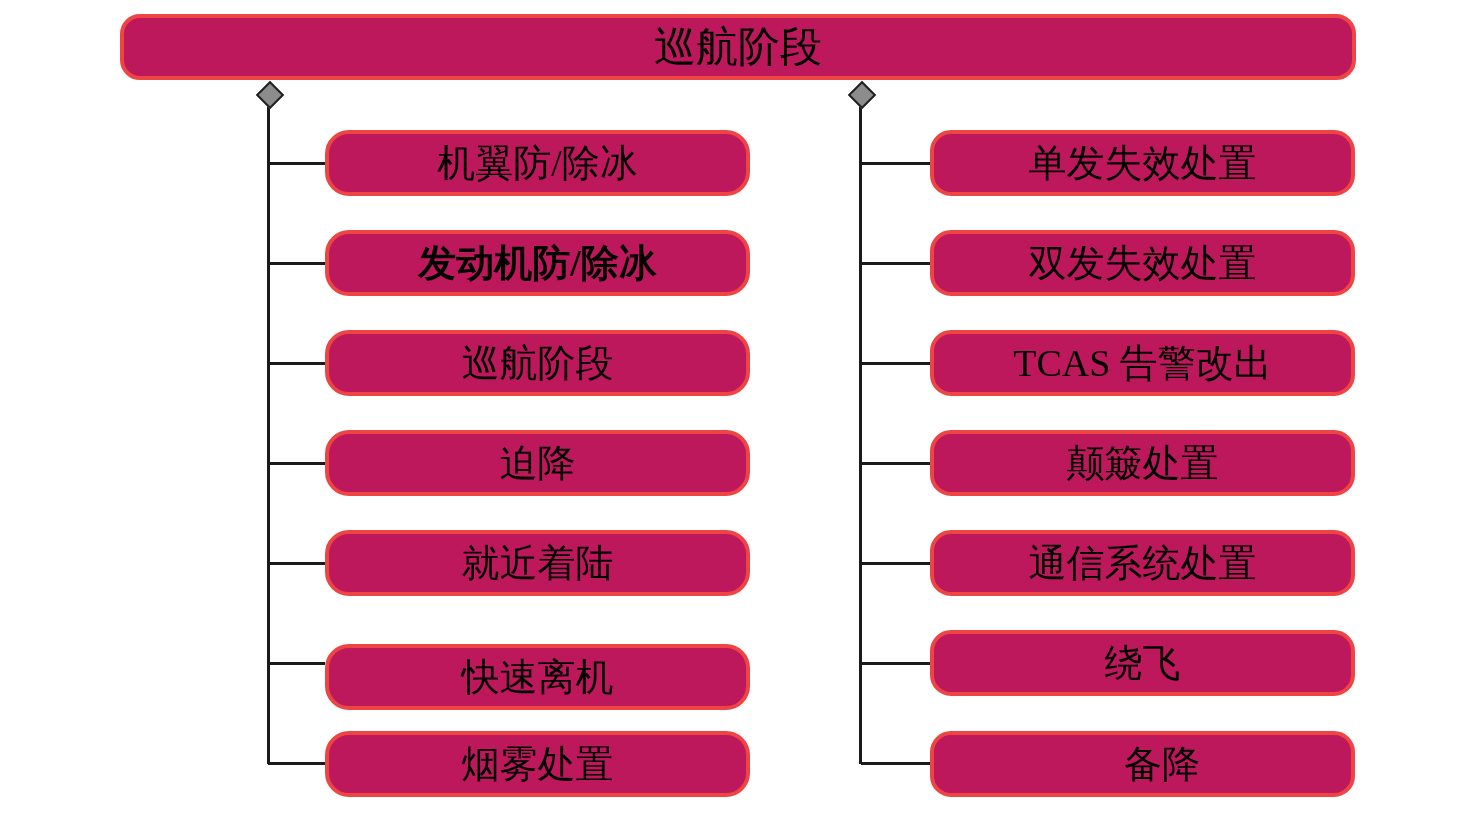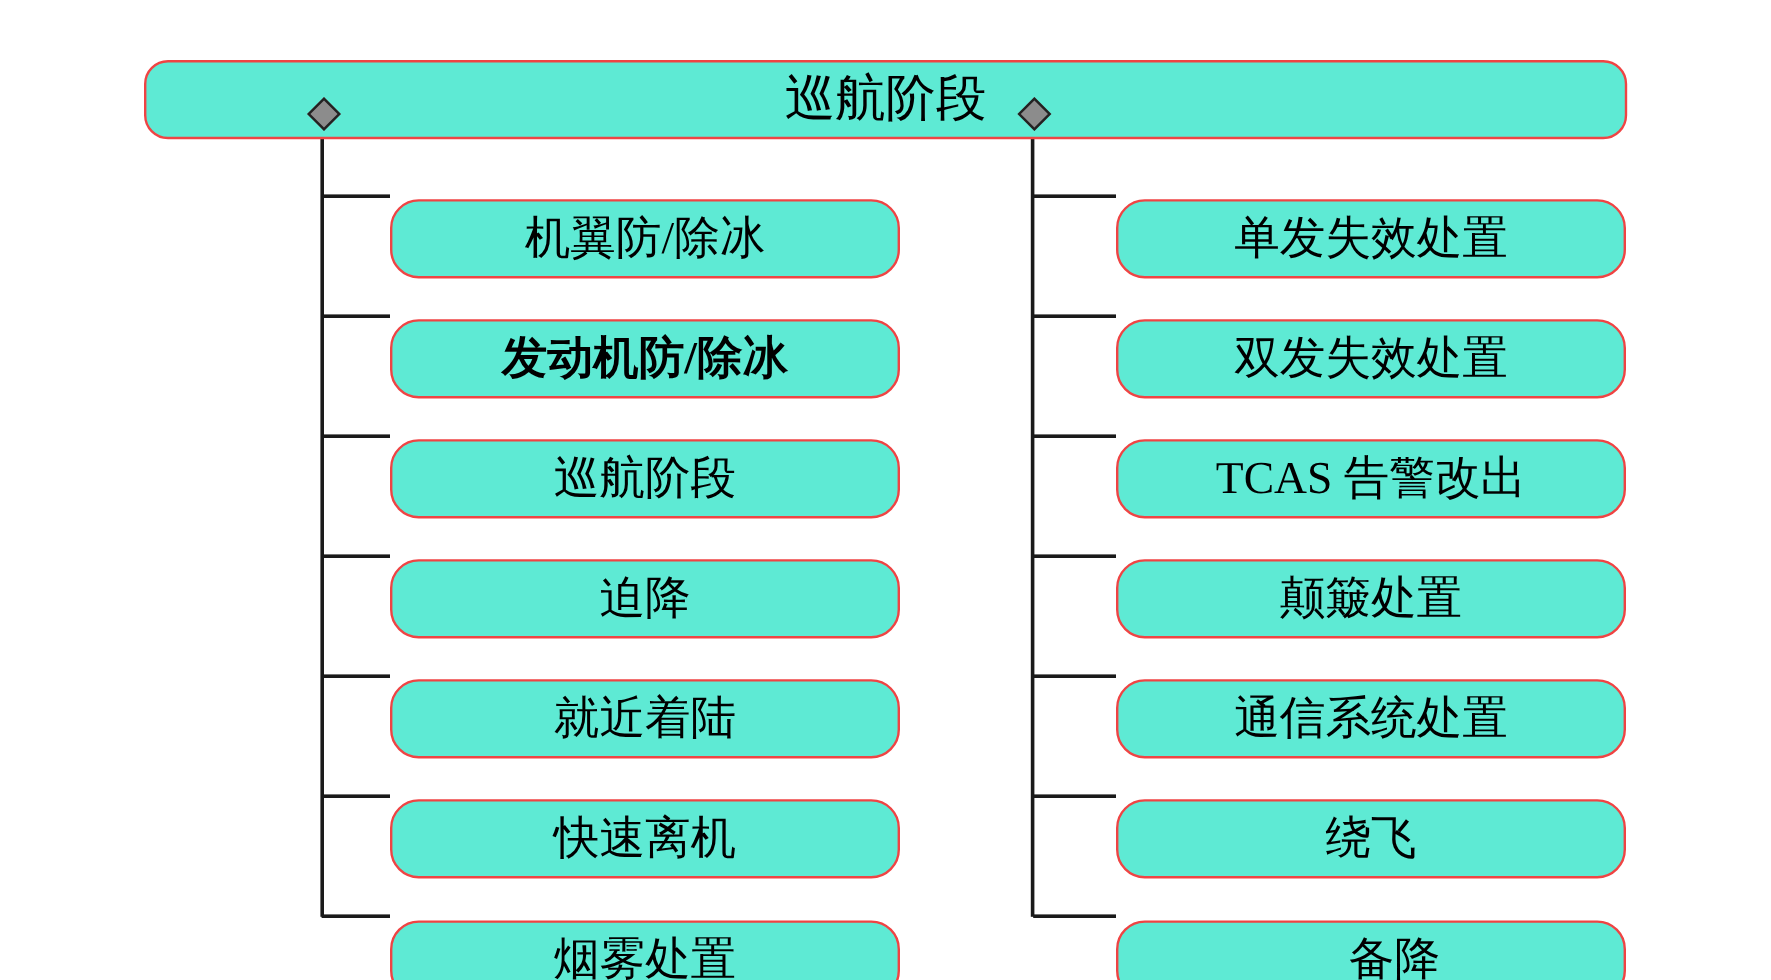--- a/index.html
+++ b/index.html
@@ -12,46 +12,45 @@
     width: 1476px;
     height: 817px;
     background: #ffffff;
     font-family: "Liberation Serif", "DejaVu Serif", serif;
     color: #000000;
     overflow: hidden;
   }
   .node {
     position: absolute;
     box-sizing: border-box;
-    background: #5eead4;
-    border: 2px solid #ef4444;
+    background: #be185d;
+    border: 4px solid #ef4444;
     border-radius: 24px;
     display: flex;
     align-items: center;
     justify-content: center;
     font-size: 38px;
     line-height: 1;
     white-space: nowrap;
     z-index: 2;
-    margin-top: 36px;
   }
   .root-node {
     left: 120px;
     top: 14px;
     width: 1236px;
     height: 66px;
     border-radius: 20px;
     font-size: 42px;
   }
   .child-node {
     width: 425px;
     height: 66px;
   }
   .left-col  { left: 325px; }
-  .right-col { left: 930px; }
+  .right-col { left: 930px; border-radius: 21px; }
   .vline {
     position: absolute;
     width: 3px;
     background: #1a1a1a;
     z-index: 1;
   }
   .hline {
     position: absolute;
     height: 3px;
     background: #1a1a1a;
@@ -106,21 +105,21 @@
   </div>
   <div class="node child-node left-col" style="top:330px;">
     <span>巡航阶段</span>
   </div>
   <div class="node child-node left-col" style="top:430px;">
     <span>迫降</span>
   </div>
   <div class="node child-node left-col" style="top:530px;">
     <span>就近着陆</span>
   </div>
-  <div class="node child-node left-col" style="top:630px;align-items:center;">
+  <div class="node child-node left-col" style="top:644px;align-items:center;">
     <span>快速离机</span>
   </div>
   <div class="node child-node left-col" style="top:731px;">
     <span>烟雾处置</span>
   </div>
 
   <div class="node child-node right-col" style="top:130px;">
     <span>单发失效处置</span>
   </div>
   <div class="node child-node right-col" style="top:230px;">

